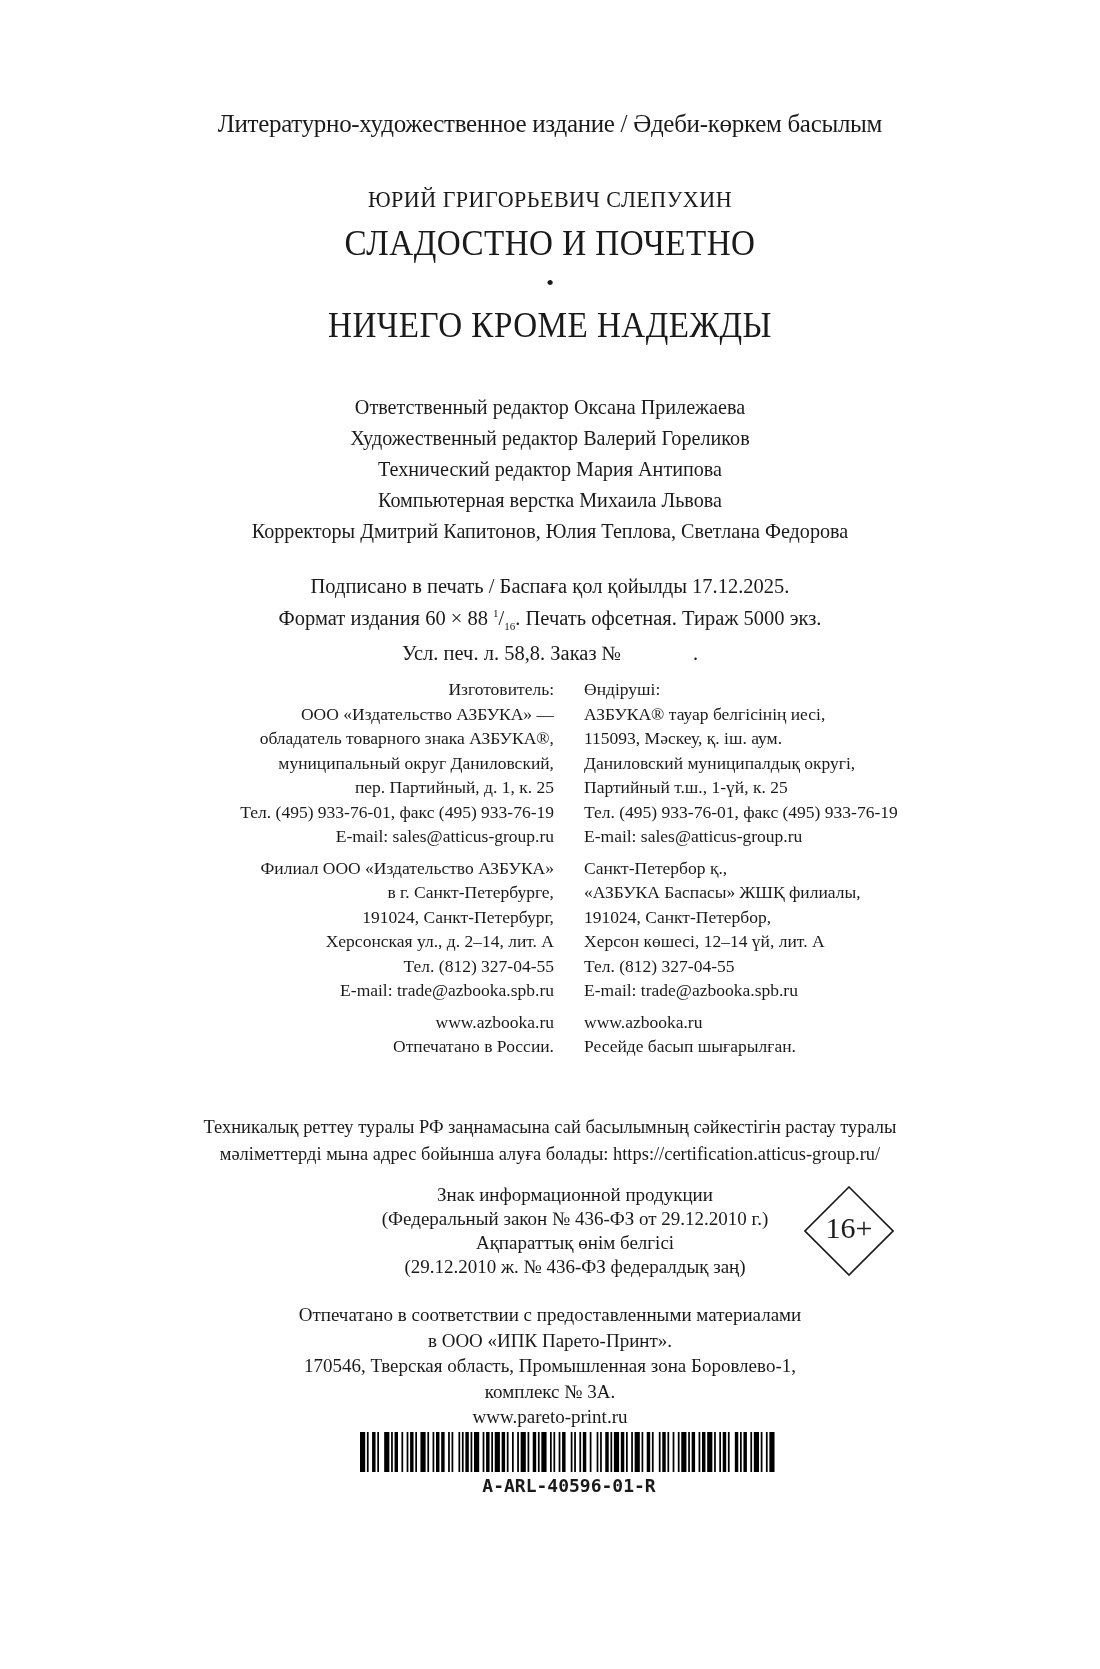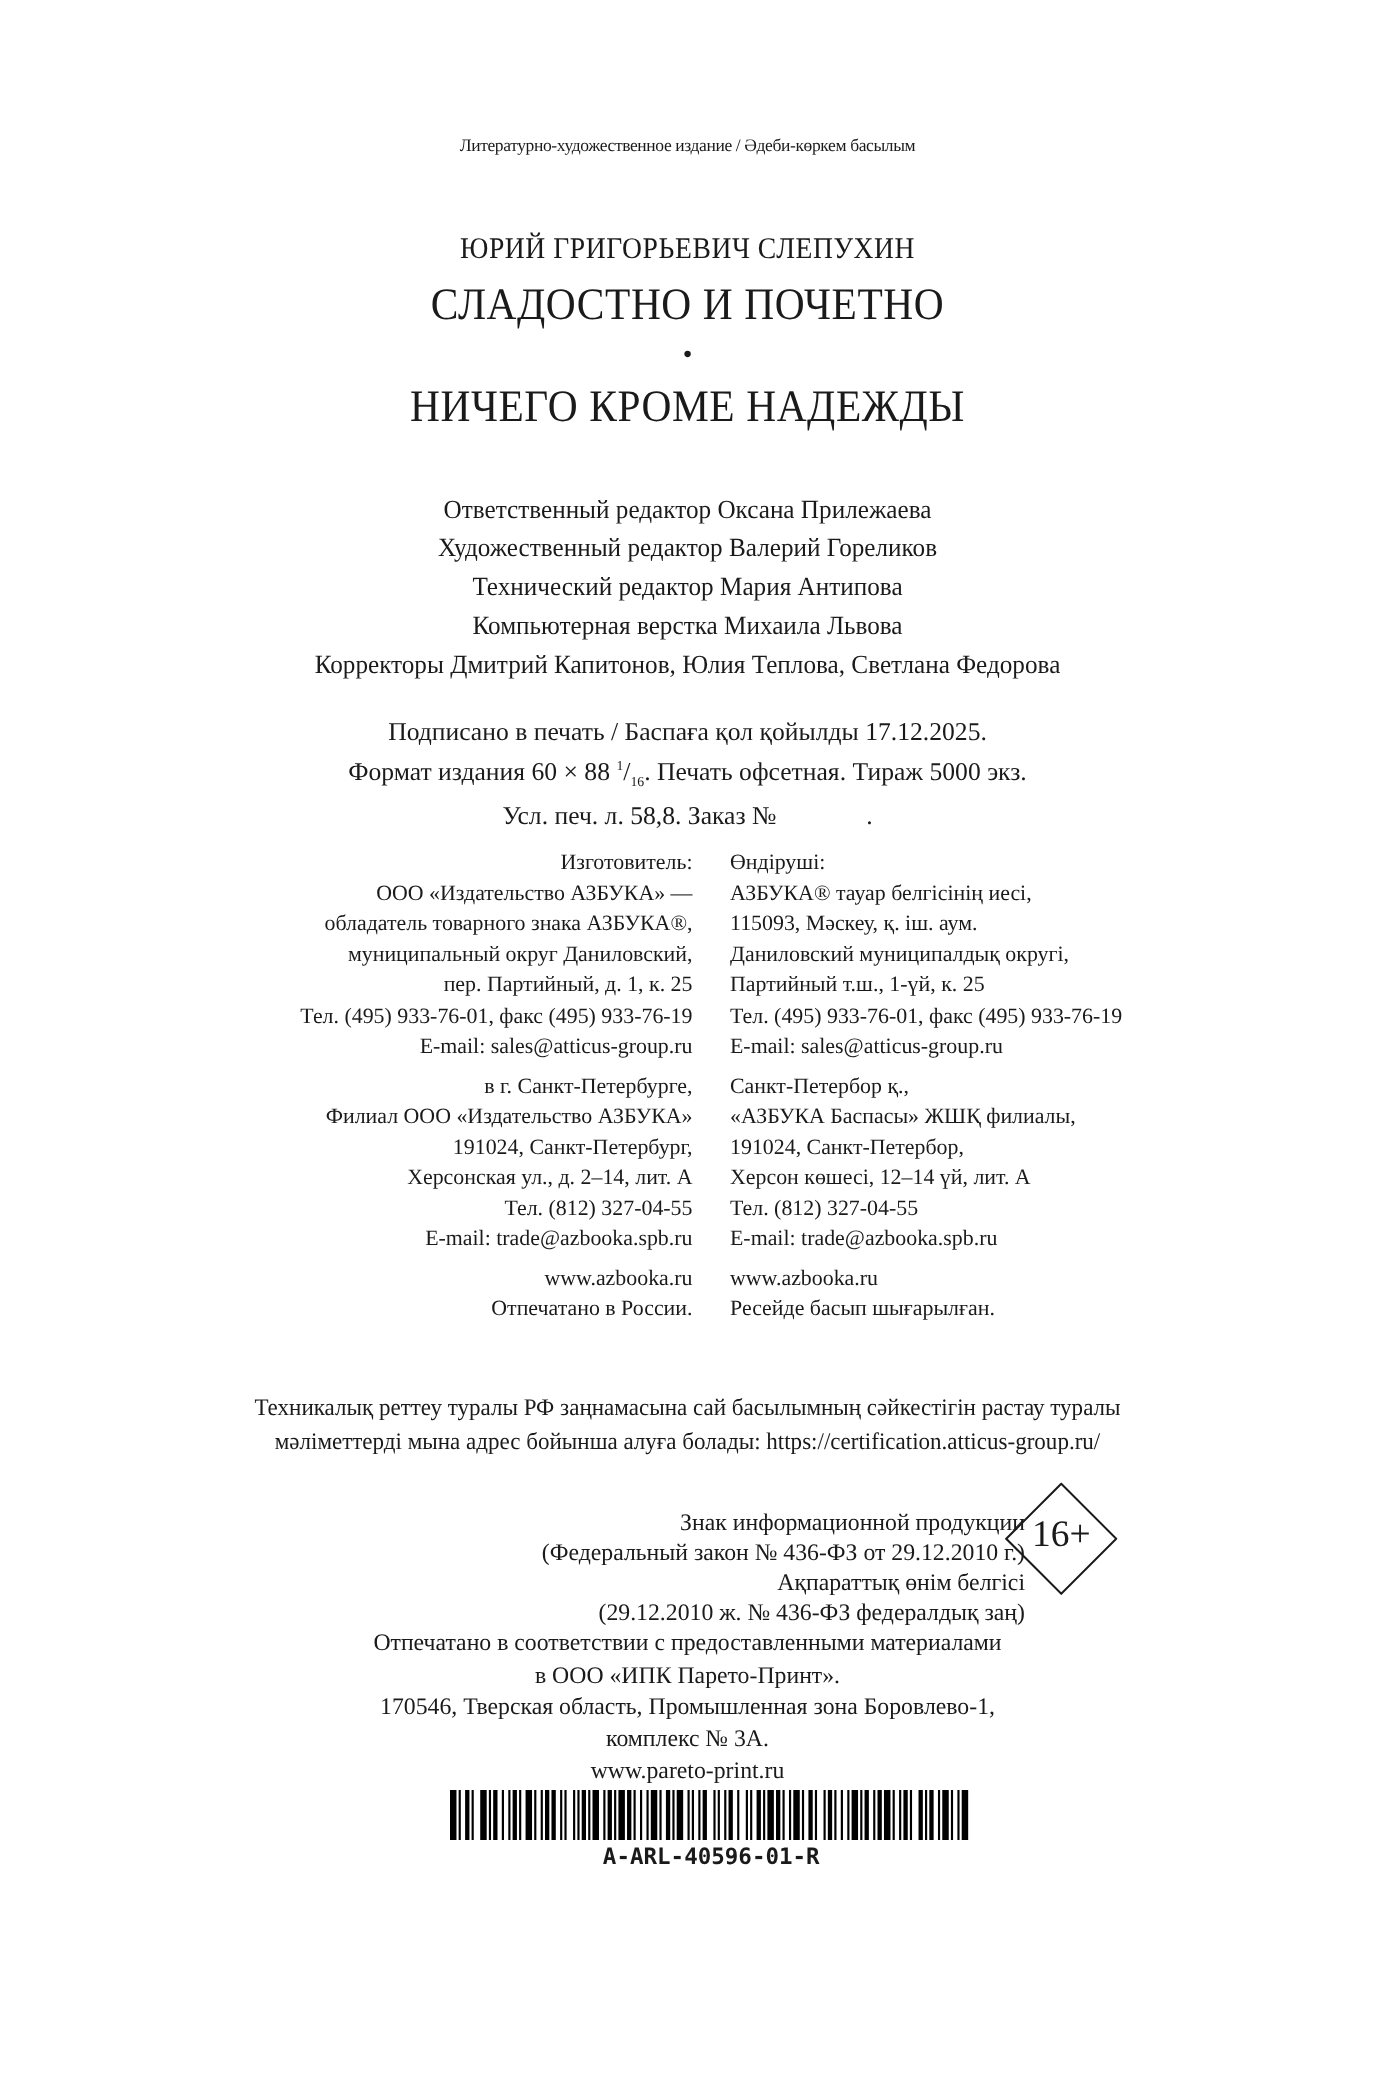--- a/index.html
+++ b/index.html
@@ -2,39 +2,39 @@
 <html><head>
 <meta charset="utf-8">
 <style>
   html, body { margin: 0; padding: 0; background: #ffffff; }
   body {
     width: 1100px; height: 1669px; position: relative; overflow: hidden;
     color: #1a1a1a;
     font-family: "Liberation Serif", "DejaVu Serif", serif;
   }
   .abs { position: absolute; left: 0; width: 1100px; text-align: center; }
-  .genre { top: 110px; font-size: 14px; letter-spacing: -0.3px; }
+  .genre { top: 110px; font-size: 25px; letter-spacing: -0.3px; }
   .author { top: 186px; font-size: 24px; letter-spacing: 0.5px; transform: scaleX(0.92); }
   .title1 { top: 222px; font-size: 36px; letter-spacing: 0.5px; transform: scaleX(0.92); }
   .bullet { top: 272px; font-size: 22px; line-height: 22px; }
   .title2 { top: 304px; font-size: 36px; letter-spacing: 0.5px; transform: scaleX(0.92); }
 
   .credits { top: 392px; font-size: 21px; line-height: 31px; }
   .credits div { transform: scaleX(0.96); }
 
   .print { top: 573px; font-size: 20.5px; line-height: 27px; }
 
   .cols { position: absolute; top: 677px; left: 0; width: 1100px; font-size: 17.5px; line-height: 24.5px; }
   .col-l { position: absolute; right: 546px; text-align: right; white-space: nowrap; }
   .col-r { position: absolute; left: 584px; text-align: left; white-space: nowrap; }
   .block { margin-bottom: 7px; }
 
   .tech { top: 1113px; font-size: 19px; line-height: 27px; transform: scaleX(0.97); }
 
-  .sign { position: absolute; top: 1183px; left: 330px; width: 490px; text-align: right; font-size: 19px; line-height: 24px; margin-top: 24px; }
+  .sign { position: absolute; top: 1183px; left: 330px; width: 490px; text-align: center; font-size: 19px; line-height: 24px; }
   .diamond-wrap { position: absolute; left: 804px; top: 1186px; width: 90px; height: 90px; }
   .diamond-wrap svg { display: block; }
   .age { position: absolute; left: 0; top: 25px; width: 90px; text-align: center; font-size: 30px; line-height: 34px; }
 
   .printer { top: 1302px; font-size: 19px; line-height: 25.5px; }
 
   .barcode { position: absolute; left: 360px; top: 1432px; width: 418px; height: 40px; }
   .barcode-label { position: absolute; left: 360px; top: 1475px; width: 418px; text-align: center;
     font-family: "DejaVu Sans Mono", monospace; font-weight: bold; font-size: 18px; }
 </style>
@@ -66,22 +66,22 @@
     <div class="block">
       <div>Изготовитель:</div>
       <div>ООО «Издательство АЗБУКА» —</div>
       <div>обладатель товарного знака АЗБУКА®,</div>
       <div>муниципальный округ Даниловский,</div>
       <div>пер. Партийный, д. 1, к. 25</div>
       <div>Тел. (495) 933-76-01, факс (495) 933-76-19</div>
       <div>E-mail: sales@atticus-group.ru</div>
     </div>
     <div class="block">
+      <div>Филиал ООО «Издательство АЗБУКА»</div>
       <div>в г. Санкт-Петербурге,</div>
-      <div>Филиал ООО «Издательство АЗБУКА»</div>
       <div>191024, Санкт-Петербург,</div>
       <div>Херсонская ул., д. 2–14, лит. А</div>
       <div>Тел. (812) 327-04-55</div>
       <div>E-mail: trade@azbooka.spb.ru</div>
     </div>
     <div>
       <div>www.azbooka.ru</div>
       <div>Отпечатано в России.</div>
     </div>
   </div>

